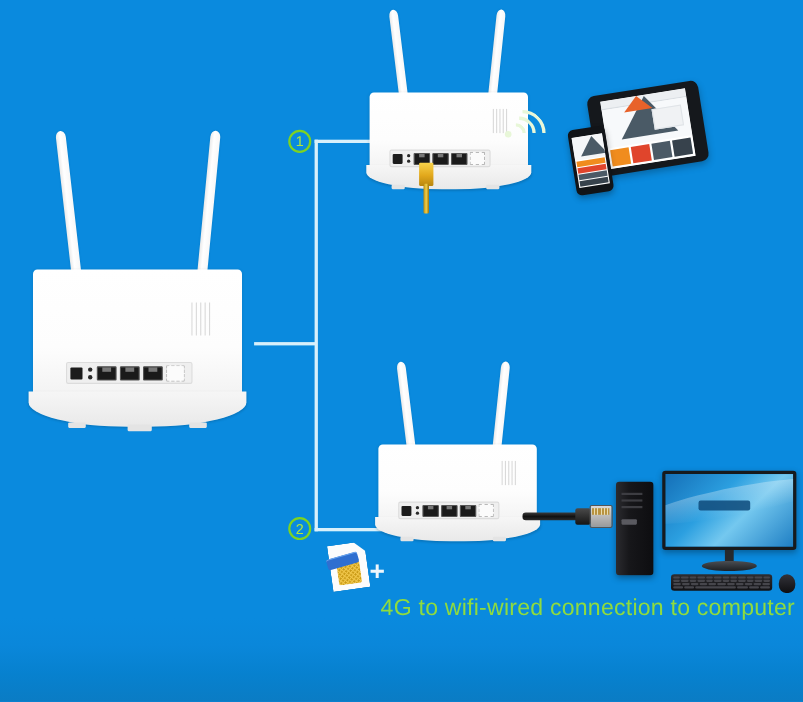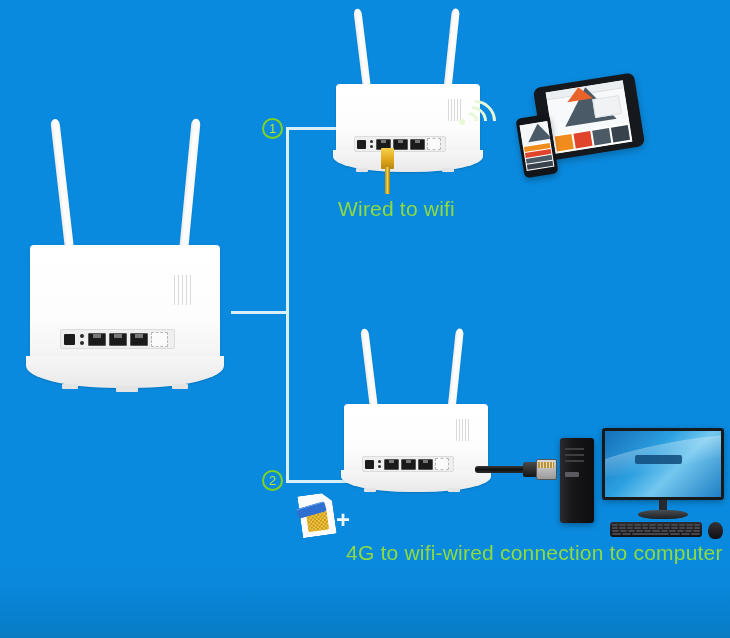--- a/index.html
+++ b/index.html
@@ -335,21 +335,20 @@
     <div class="ywire"></div>
   </div>
 
   <div class="wifi" style="left:459px; top:100px; width:34px; height:44px;">
     <div class="dot" style="left:0; top:19px;"></div>
     <span style="left:1px;  top:12px; width:18px; height:18px;"></span>
     <span style="left:-2px; top:6px;  width:30px; height:30px;"></span>
     <span style="left:-5px; top:0px;  width:42px; height:42px;"></span>
   </div>
 
-  <div class="caption" style="left:338px; top:197px;">Wired to wifi</div>
 
   <div class="tab-wrap" style="left:520px; top:80px; width:120px; height:95px;">
     <div class="tablet" style="left:18px; top:0; width:102px; height:74px;">
       <div class="tscreen">
         <div class="tbar"></div>
         <div class="thero">
           <div class="tri"></div>
           <div class="tri2"></div>
           <div class="tside"></div>
         </div>

